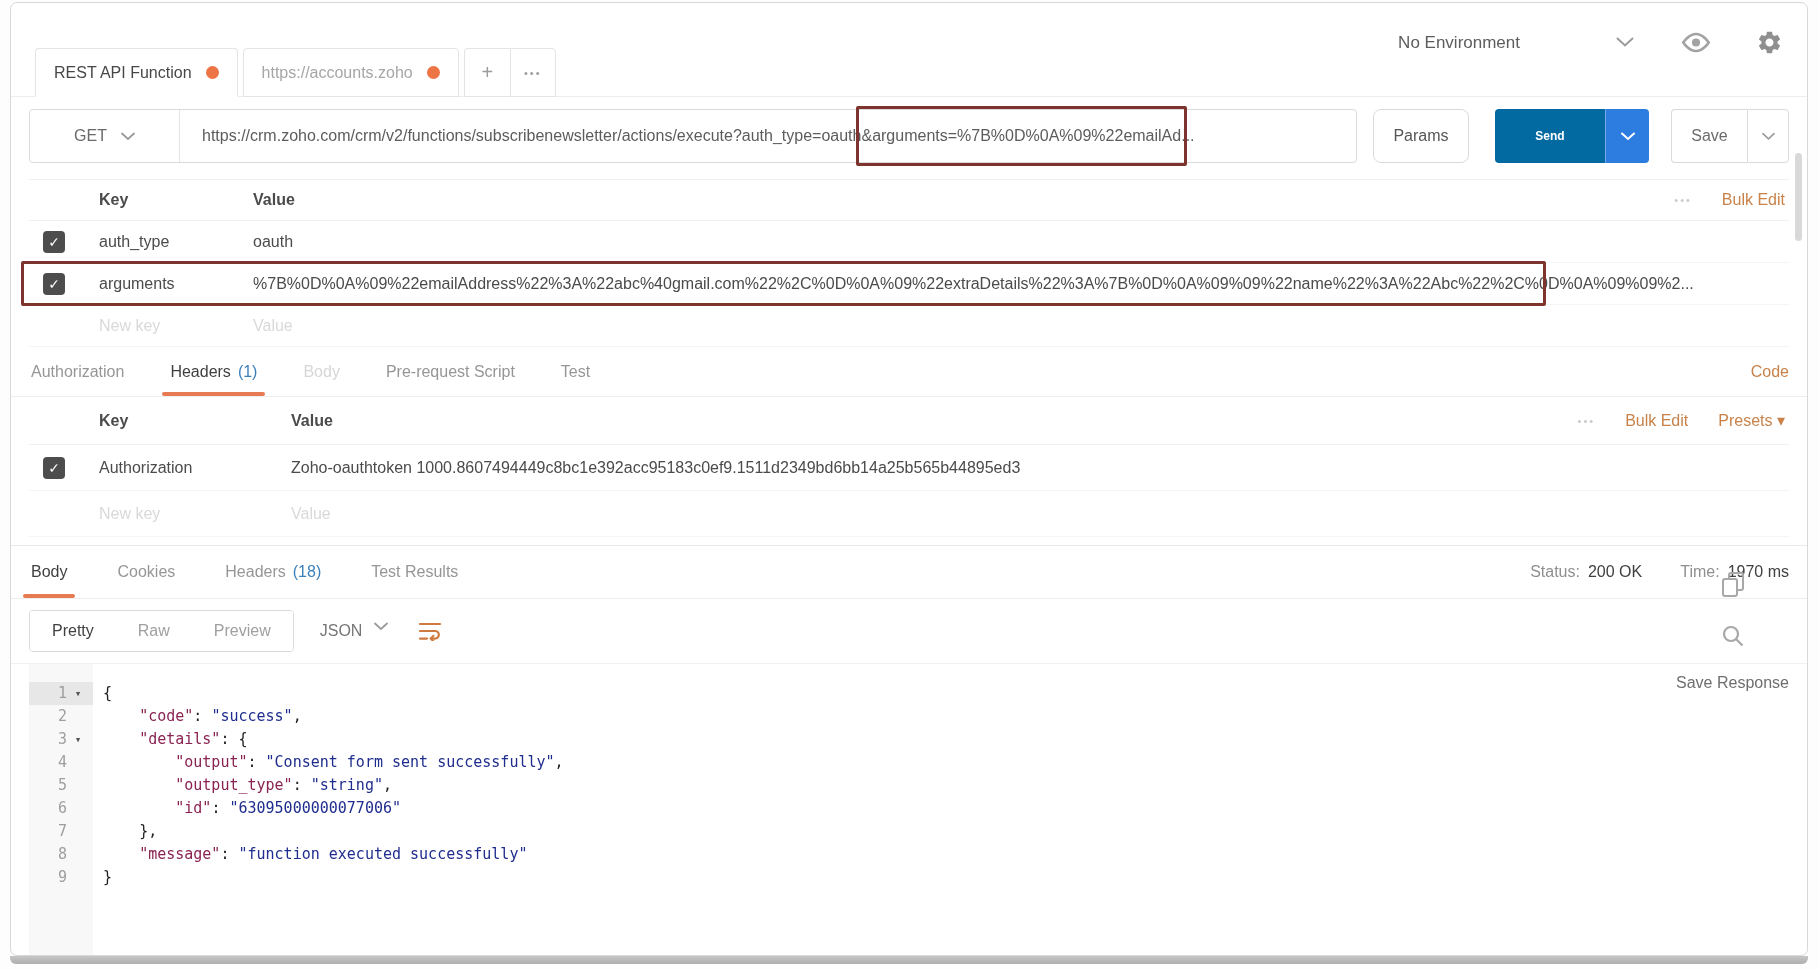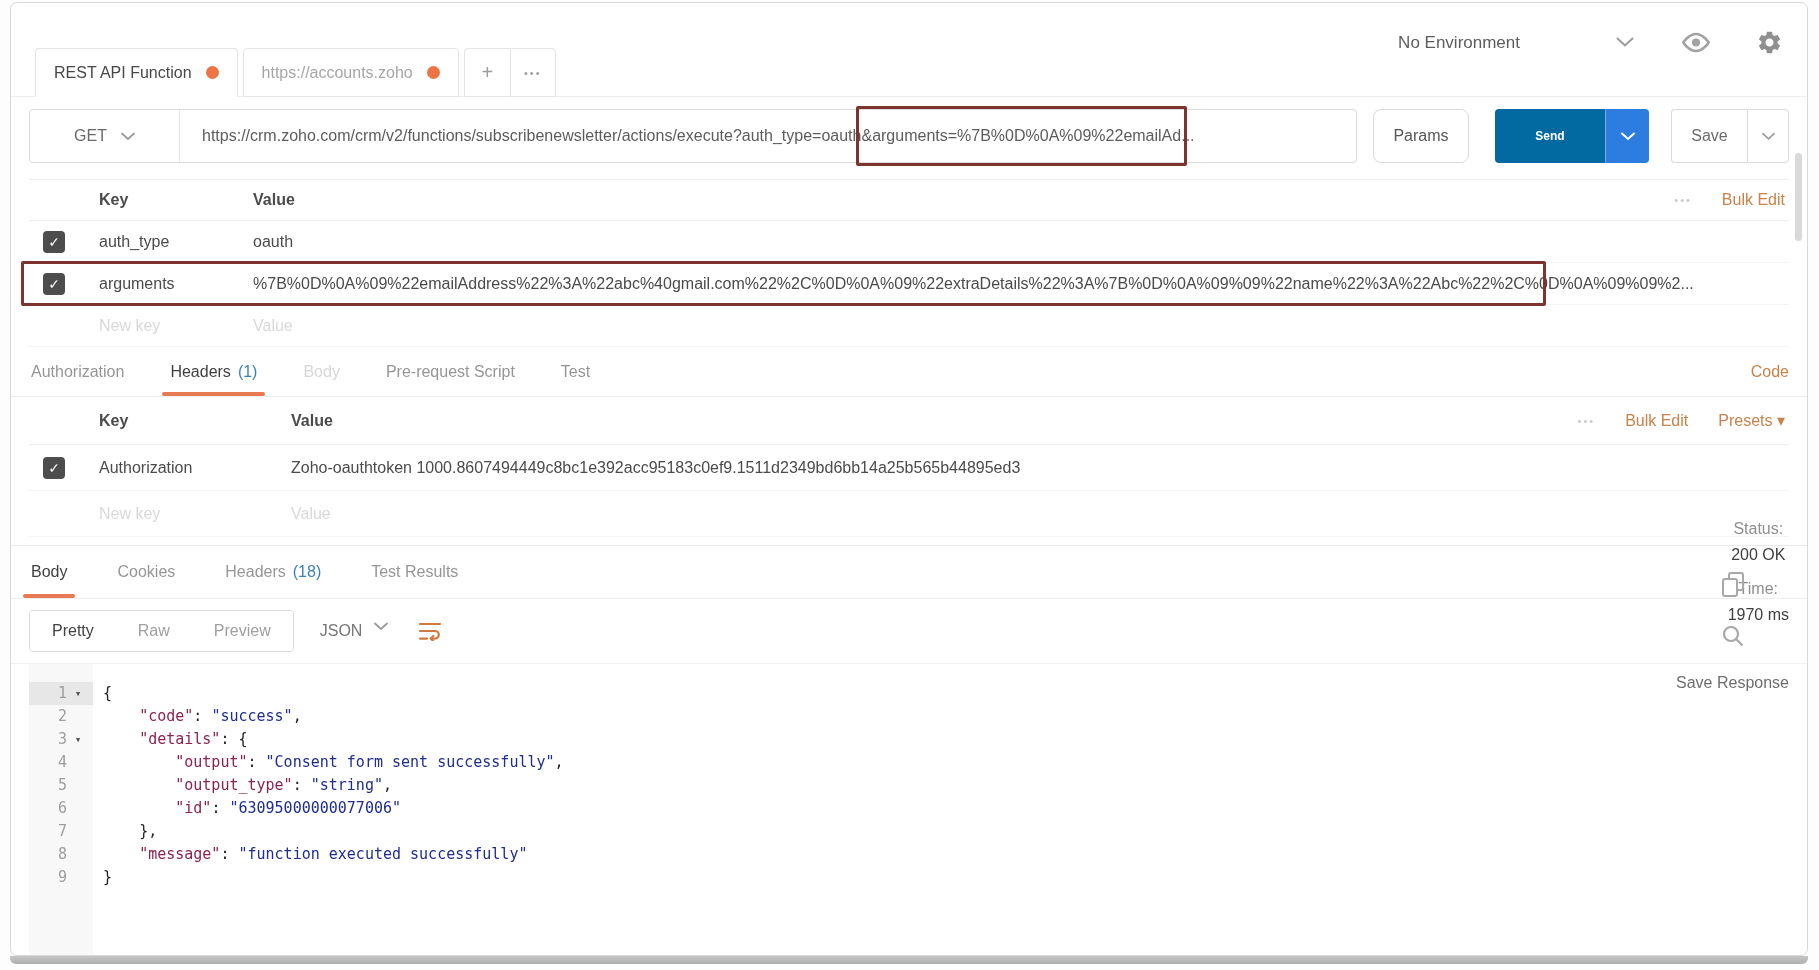--- a/index.html
+++ b/index.html
@@ -78,21 +78,21 @@
   
   .section-tabs { height: 50px; padding: 0 18px; display: flex; align-items: stretch; border-bottom: 1px solid #ededed; flex: 0 0 auto; }
   .sec-tab { position: relative; display: flex; align-items: center; gap: 7px; margin-right: 42px; font-size: 16px; color: #969696; cursor: pointer; padding: 0 2px; }
   .sec-tab.active { color: #3f3f3f; }
   .sec-tab.disabled { color: #d6d6d6; }
   .sec-tab.active::after { content: ""; position: absolute; left: -6px; right: -6px; bottom: 0; height: 4px; background: #e87a53; border-radius: 2px; }
   .count { color: #3c80ba; }
   .tabs-right { margin-left: auto; display: flex; align-items: center; gap: 34px; }
   .resp-tabs { height: 54px; border-top: 1px solid #e9e9e9; margin-top: 8px; }
   .resp-tabs .sec-tab { margin-right: 46px; }
-  .status-group { display: flex; align-items: center; gap: 8px; font-size: 16px; flex-direction: column; }
+  .status-group { display: flex; align-items: center; gap: 8px; font-size: 16px; }
   .status-label { color: #8f8f8f; }
   .status-value { color: #404040; }
   .status-gap { width: 22px; }
 
   
   .resp-toolbar { height: 64px; padding: 0 18px; display: flex; align-items: center; flex: 0 0 auto; }
   .view-group { display: flex; border: 1px solid #dadada; border-radius: 4px; overflow: hidden; height: 42px; }
   .view-mode { padding: 0 22px; display: flex; align-items: center; font-size: 16px; color: #a0a0a0; cursor: pointer; background: #fff; }
   .view-mode.active { color: #424242; }
   .format-select { margin-left: 26px; display: flex; align-items: flex-start; gap: 12px; font-size: 16px; color: #757575; cursor: pointer; }

